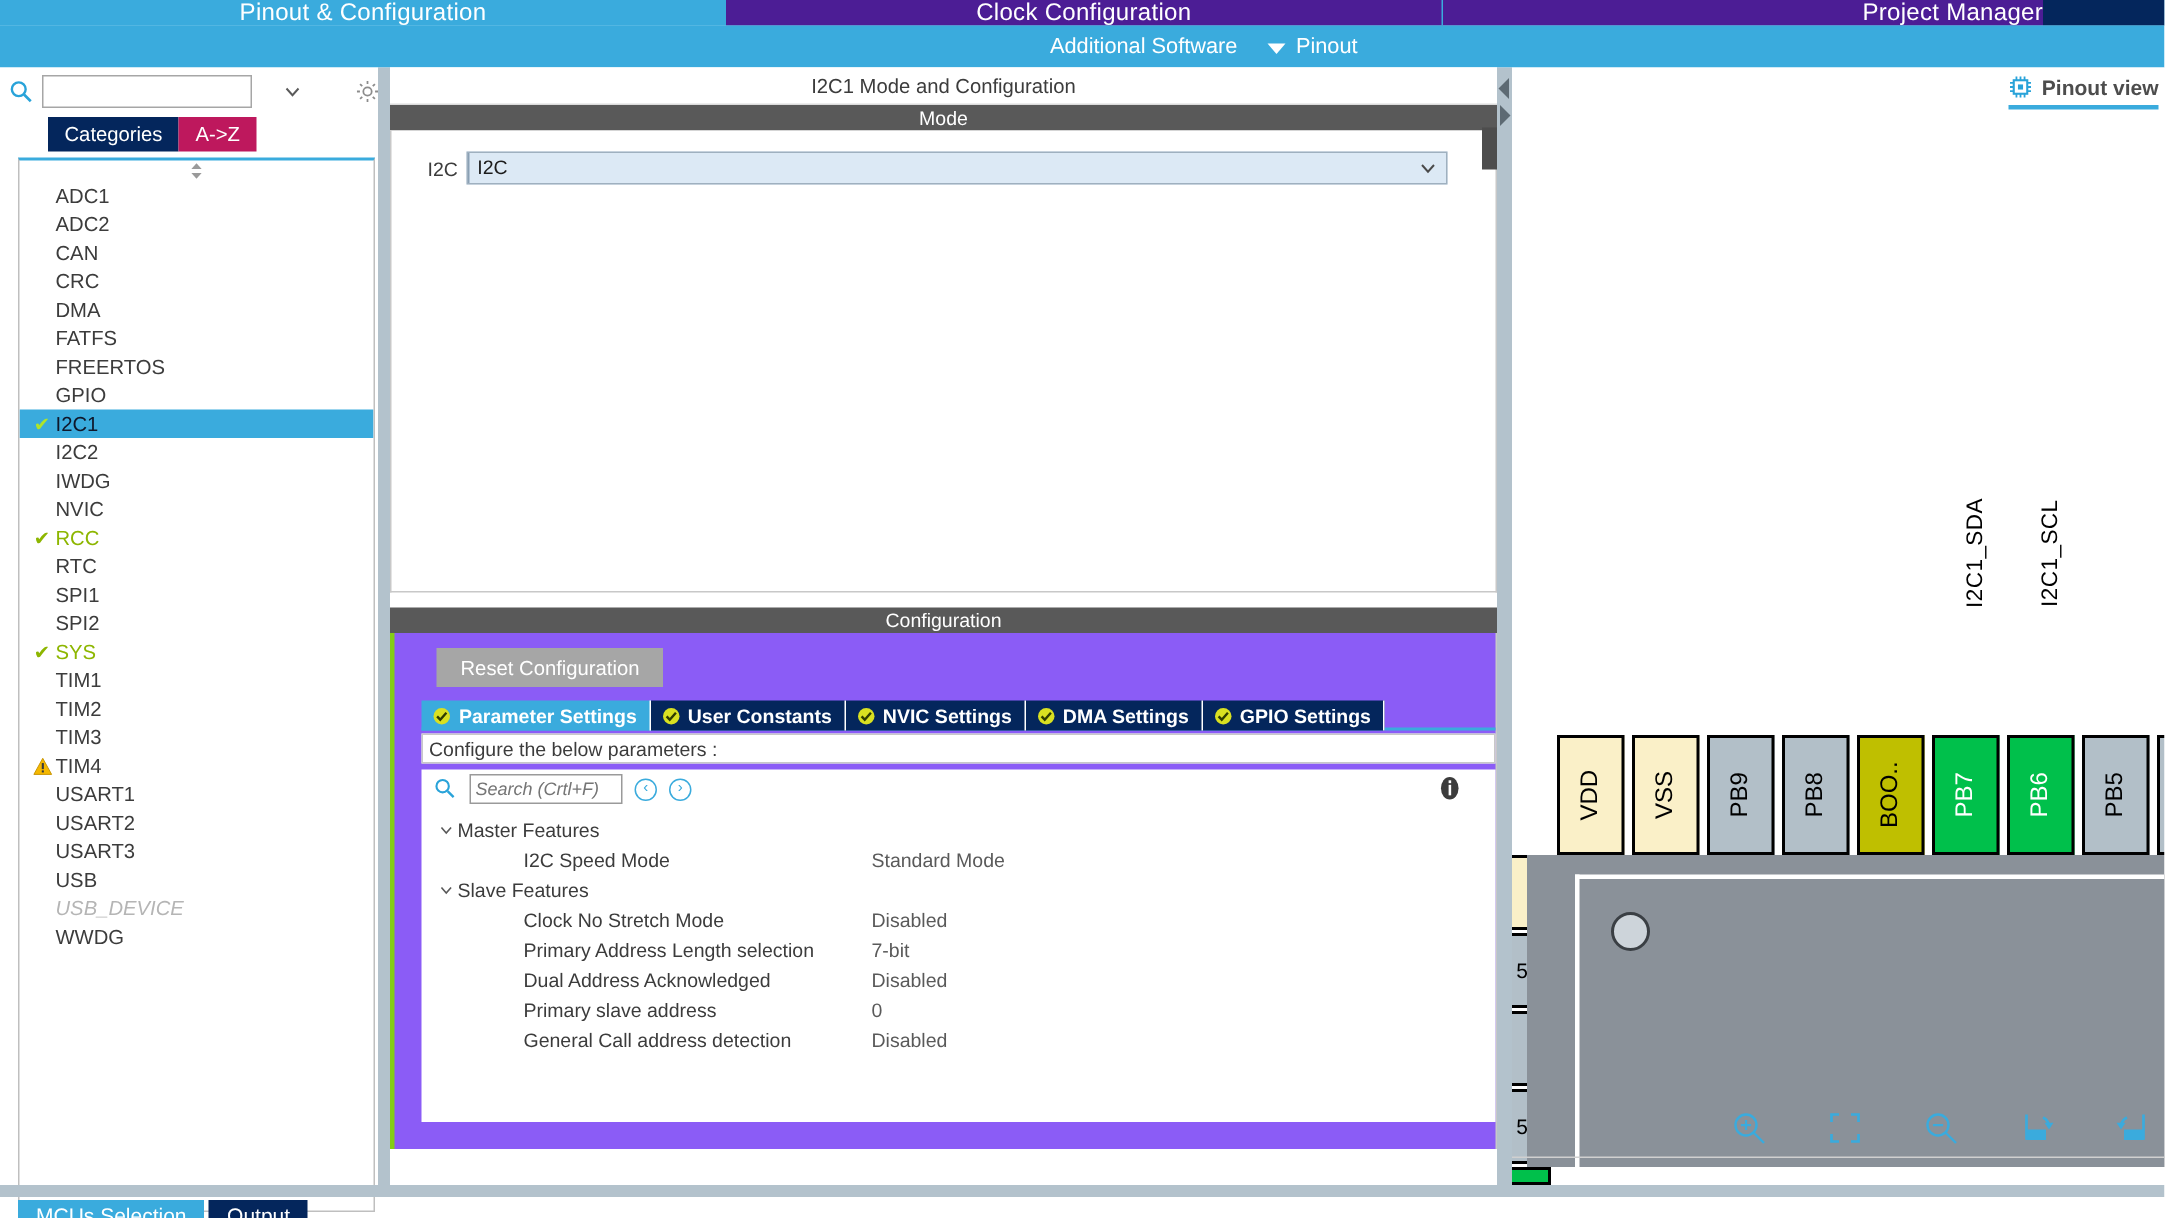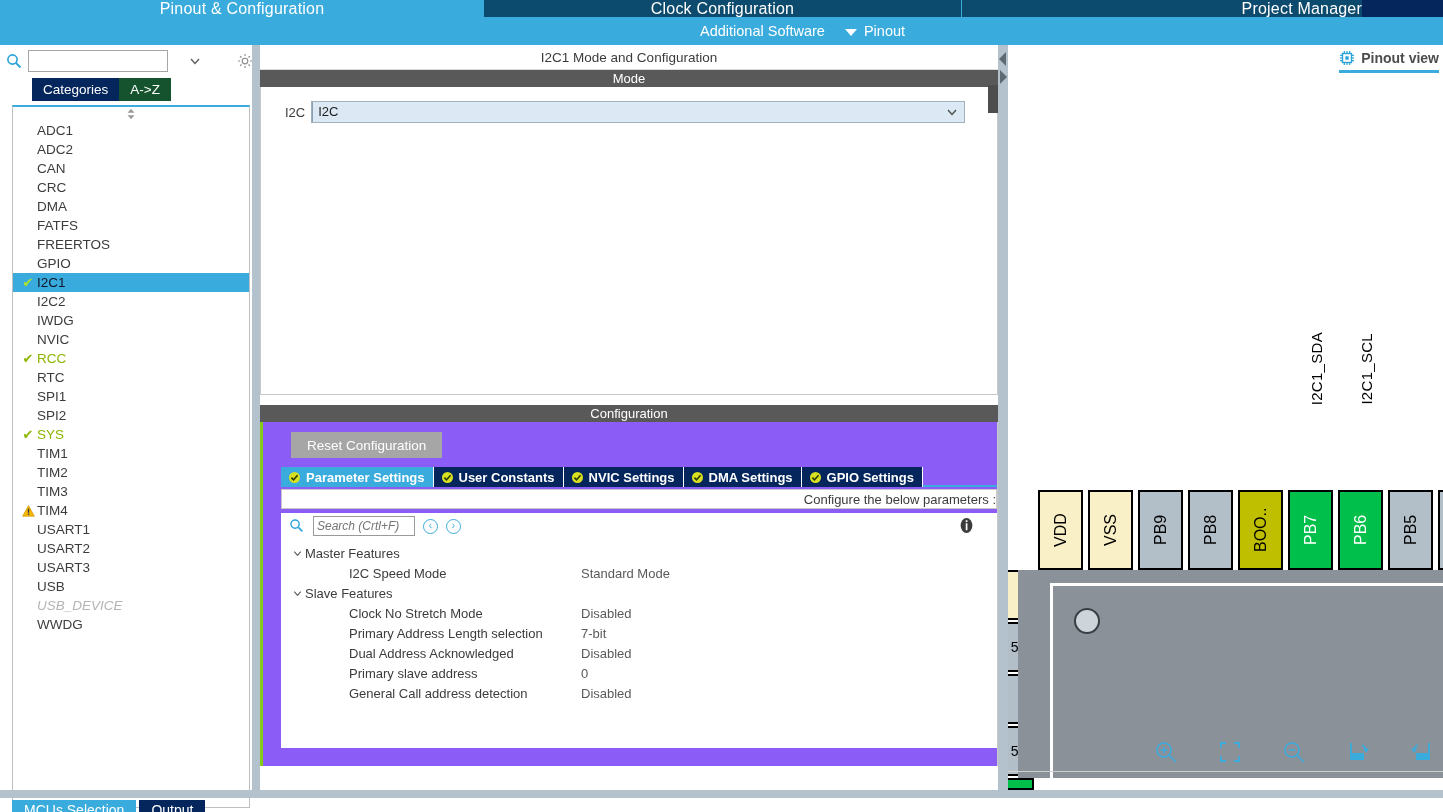--- a/index.html
+++ b/index.html
@@ -31,21 +31,21 @@
     display: flex; align-items: center; justify-content: center;
     color: #ffffff;
     font-size: 16px;
     font-weight: 400;
     letter-spacing: .2px;
     overflow: hidden;
     white-space: nowrap;
     line-height: 34px;
   }
   .htab.active { background: #3aabdd; }
-  .htab.inactive { background: #0c4a6e; margin-top: 38px; }
+  .htab.inactive { background: #4c1d95; margin-top: 38px; }
   .htab.sep { border-right: 1px solid #3aabdd; }
   .htab-pinout { width: 484px; }
   .htab-clock  { width: 478px; }
   .htab-project{ width: 400px; justify-content: flex-end; }
   .htab-tail   { flex: 1 1 auto; background: #04265c; }
 
   
   .submenu {
     position: absolute; top: 17px; left: 0;
     width: 1443px; height: 28px;
@@ -114,21 +114,21 @@
     height: 23px;
   }
   .cat-tab {
     height: 23px;
     padding: 0 11px;
     display: flex; align-items: center; justify-content: center;
     font-size: 13.5px;
     color: #ffffff;
     white-space: nowrap;
   }
-  .cat-tab.active  { background: #14532d; }
+  .cat-tab.active  { background: #be185d; }
   .cat-tab.inactive{ background: #04265c; margin-left: 20px; }
 
   .peripheral-box {
     position: absolute;
     top: 60px; left: 12px;
     width: 238px; height: 703px;
     border: 1px solid #bfbfbf;
     border-top: 2px solid #3aabdd;
     background: #ffffff;
     overflow: hidden;
@@ -270,21 +270,20 @@
 
   .cfg-note {
     margin: 2px 0 0 2px;
     height: 20px;
     border: 1px solid #c8c8c8;
     display: flex; align-items: center;
     padding-left: 4px;
     font-size: 13px;
     color: #3c3c3c;
     background: #ffffff;
-    justify-content: flex-end;
   }
   .params-wrap {
     margin: 4px 0 0 2px;
     height: 235px;
     position: relative;
     background: #ffffff;
   }
   .param-search-row {
     display: flex; align-items: center;
     height: 26px;

